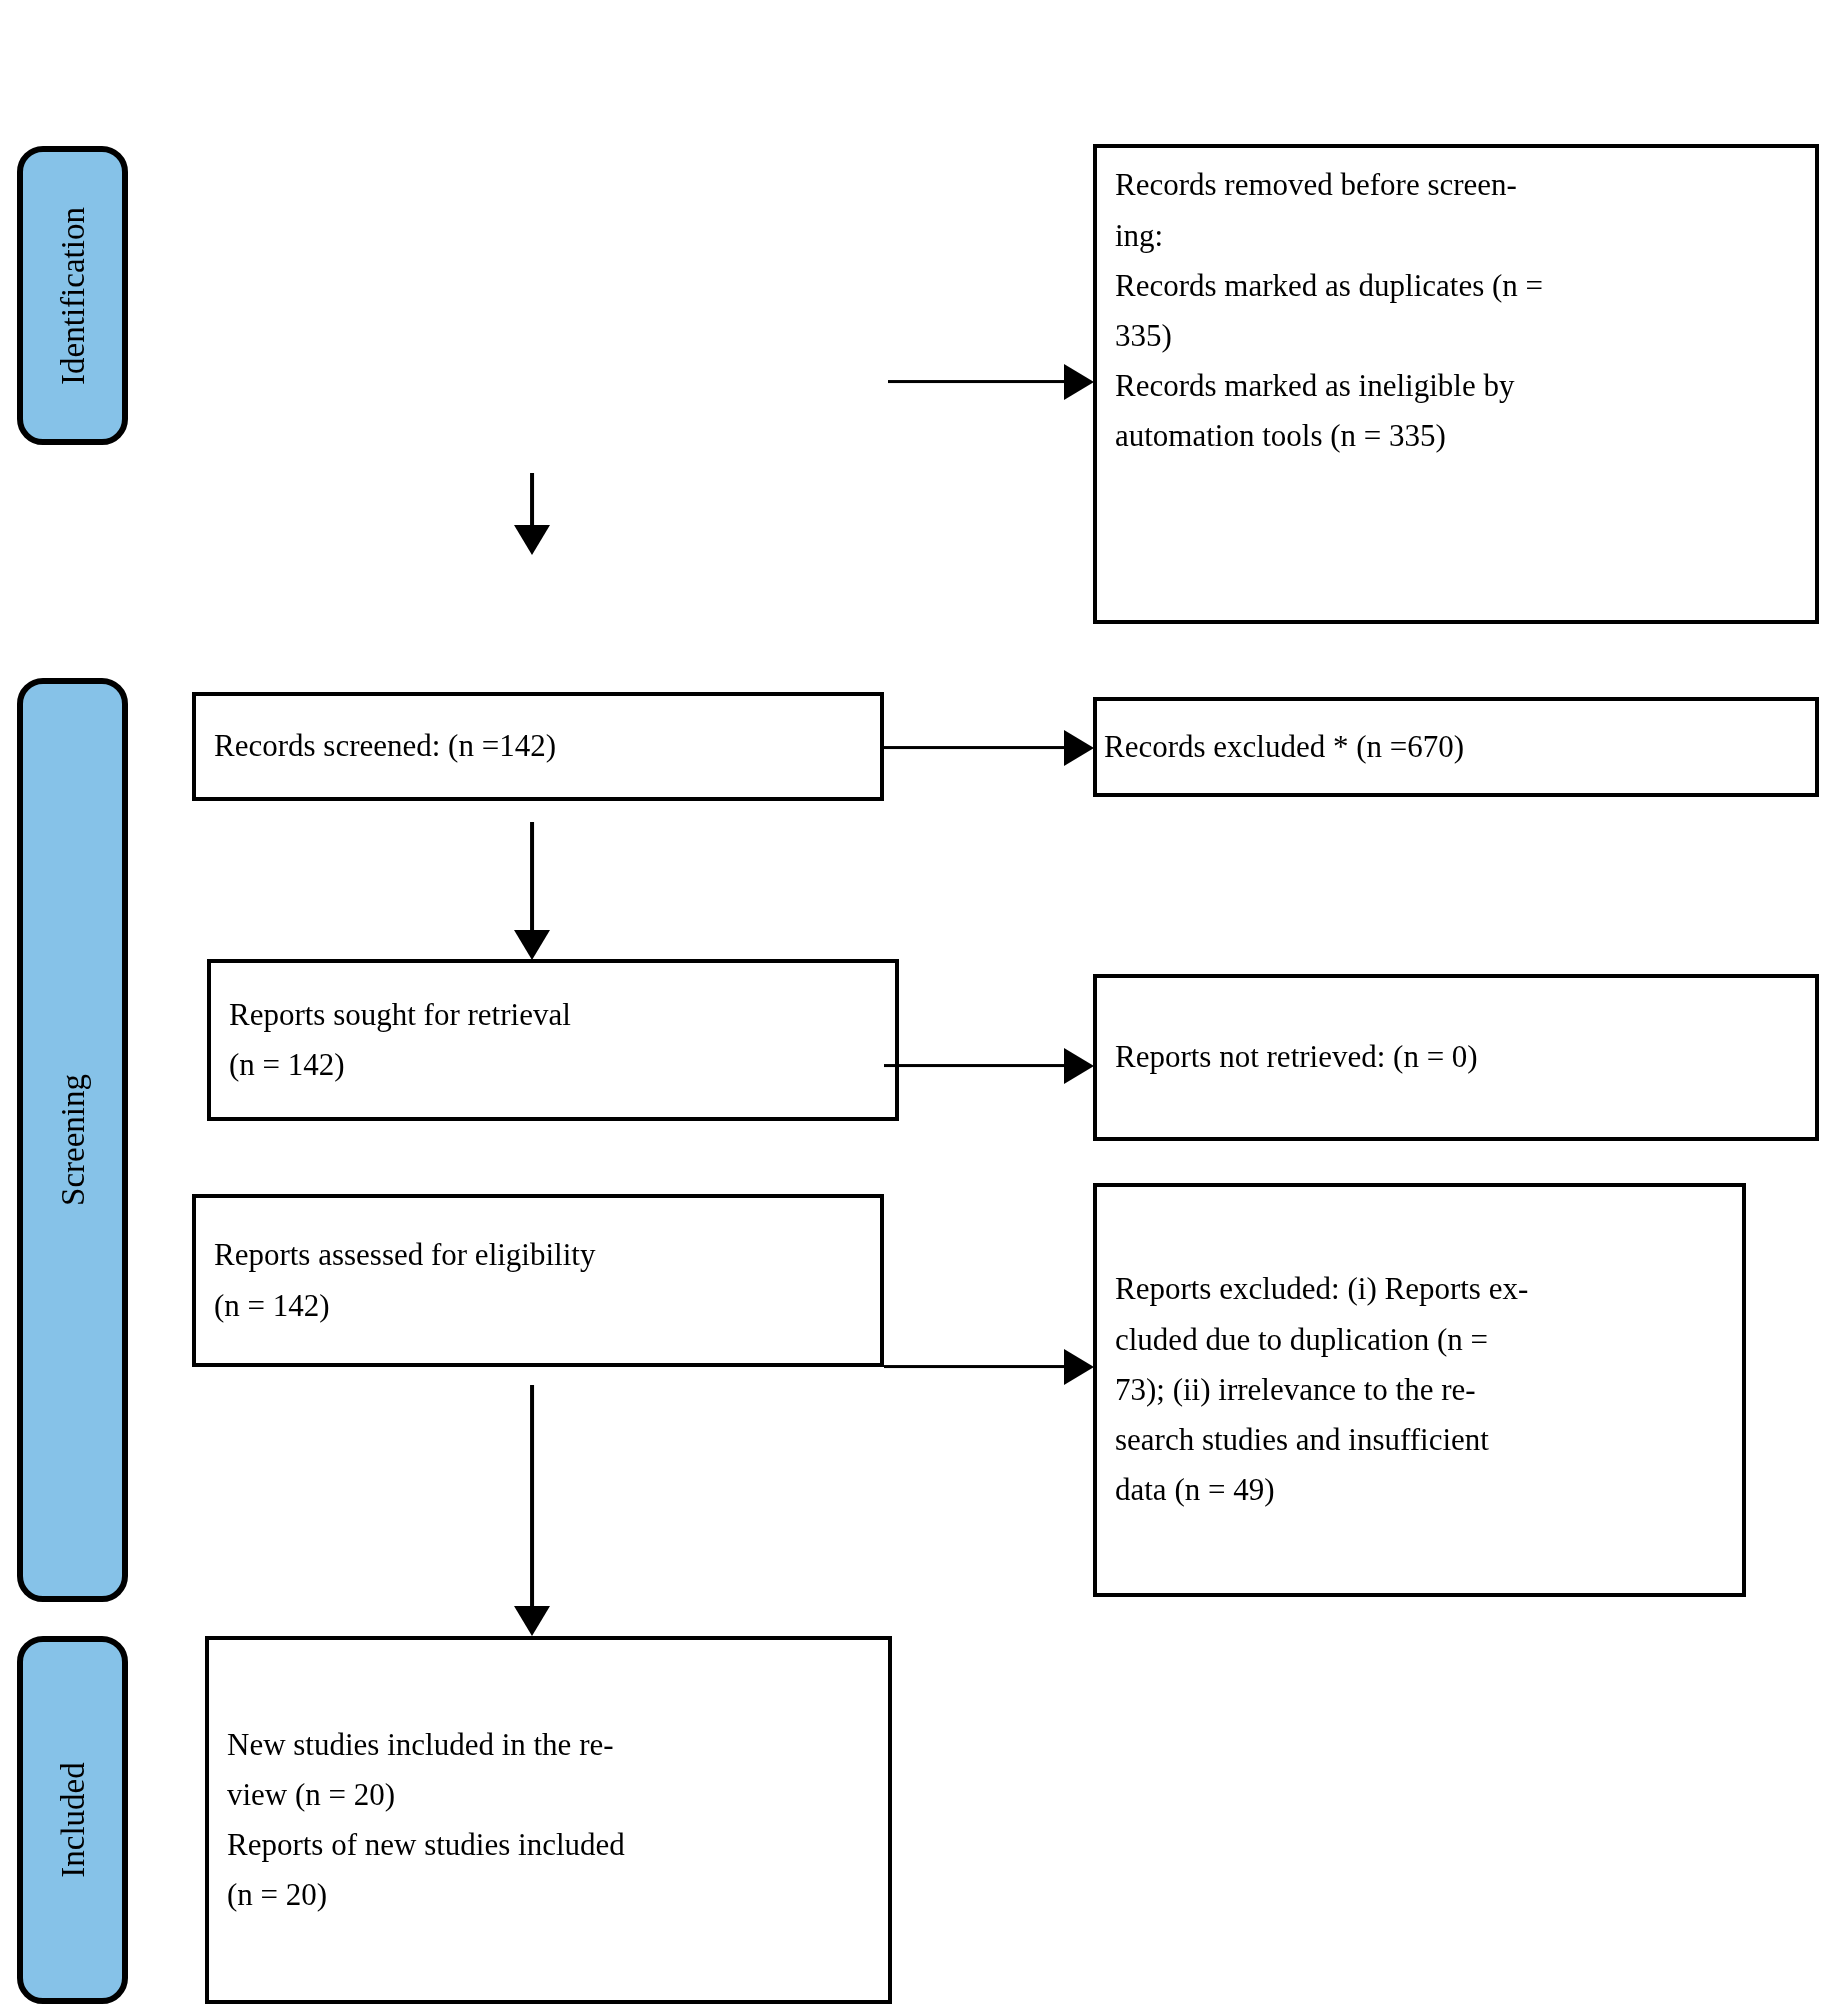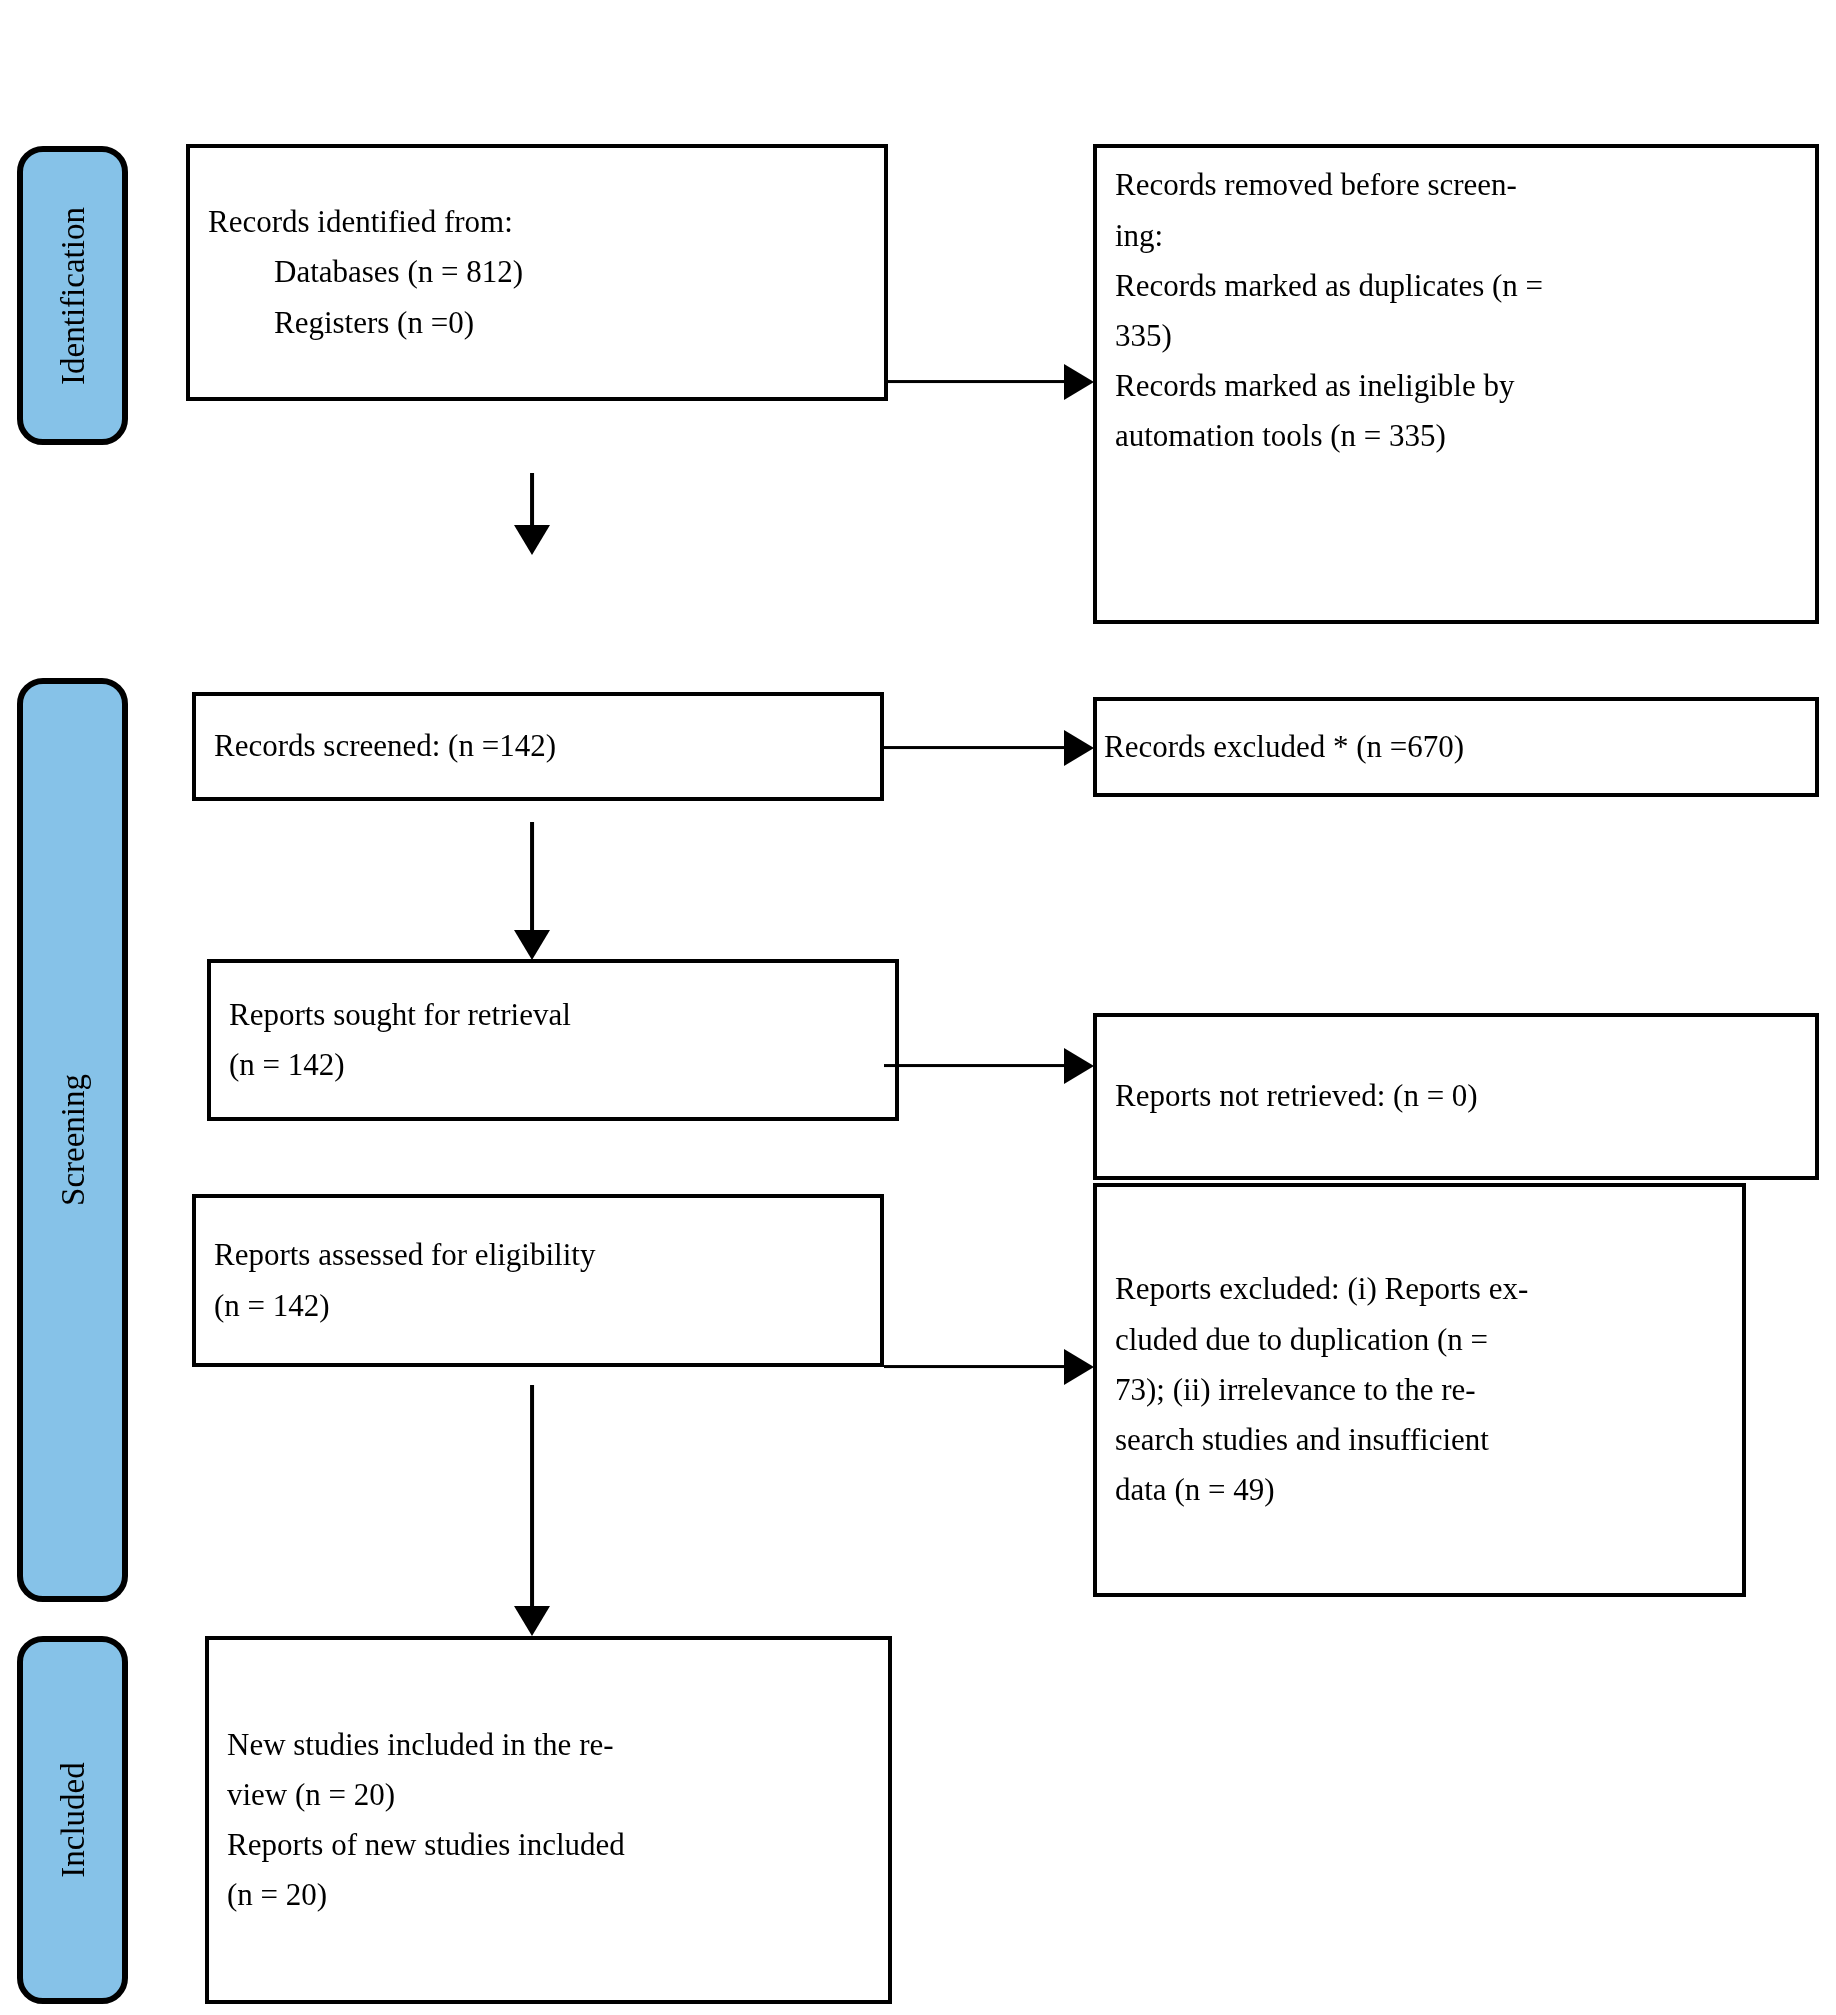--- a/index.html
+++ b/index.html
@@ -137,25 +137,20 @@
   </div>
 
   <div class="stage-bar" style="left:17px; top:678px; width:111px; height:924px;">
     <span class="stage-bar-label">Screening</span>
   </div>
 
   <div class="stage-bar" style="left:17px; top:1636px; width:111px; height:368px;">
     <span class="stage-bar-label">Included</span>
   </div>
 
-  <div class="flow-box" style="left:186px; top:144px; width:702px; height:257px;">
-    <div class="line">Records identified from:</div>
-    <div class="line indent">Databases (n = 812)</div>
-    <div class="line indent">Registers (n =0)</div>
-  </div>
 
   <div class="arrow-right" style="left:888px; top:363px; width:206px; height:37px;">
     <div class="stem" style="width:181px;"></div>
     <div class="head"></div>
   </div>
 
   <div class="flow-box top-align" style="left:1093px; top:144px; width:726px; height:480px;">
     <div class="line">Records removed before screen-</div>
     <div class="line">ing:</div>
     <div class="line">Records marked as duplicates (n =</div>
@@ -190,21 +185,21 @@
   <div class="flow-box" style="left:192px; top:959px; width:692px; height:162px;margin-left:15px;">
     <div class="line">Reports sought for retrieval</div>
     <div class="line">(n = 142)</div>
   </div>
 
   <div class="arrow-right" style="left:884px; top:1047px; width:210px; height:37px;">
     <div class="stem" style="width:185px;"></div>
     <div class="head"></div>
   </div>
 
-  <div class="flow-box" style="left:1093px; top:974px; width:726px; height:167px;margin-top:39px;">
+  <div class="flow-box" style="left:1093px; top:974px; width:726px; height:167px;">
     <div class="line">Reports not retrieved: (n = 0)</div>
   </div>
 
   <div class="flow-box" style="left:192px; top:1194px; width:692px; height:173px;">
     <div class="line">Reports assessed for eligibility</div>
     <div class="line">(n = 142)</div>
   </div>
 
   <div class="arrow-right" style="left:884px; top:1348px; width:210px; height:37px;">
     <div class="stem" style="width:185px;"></div>

